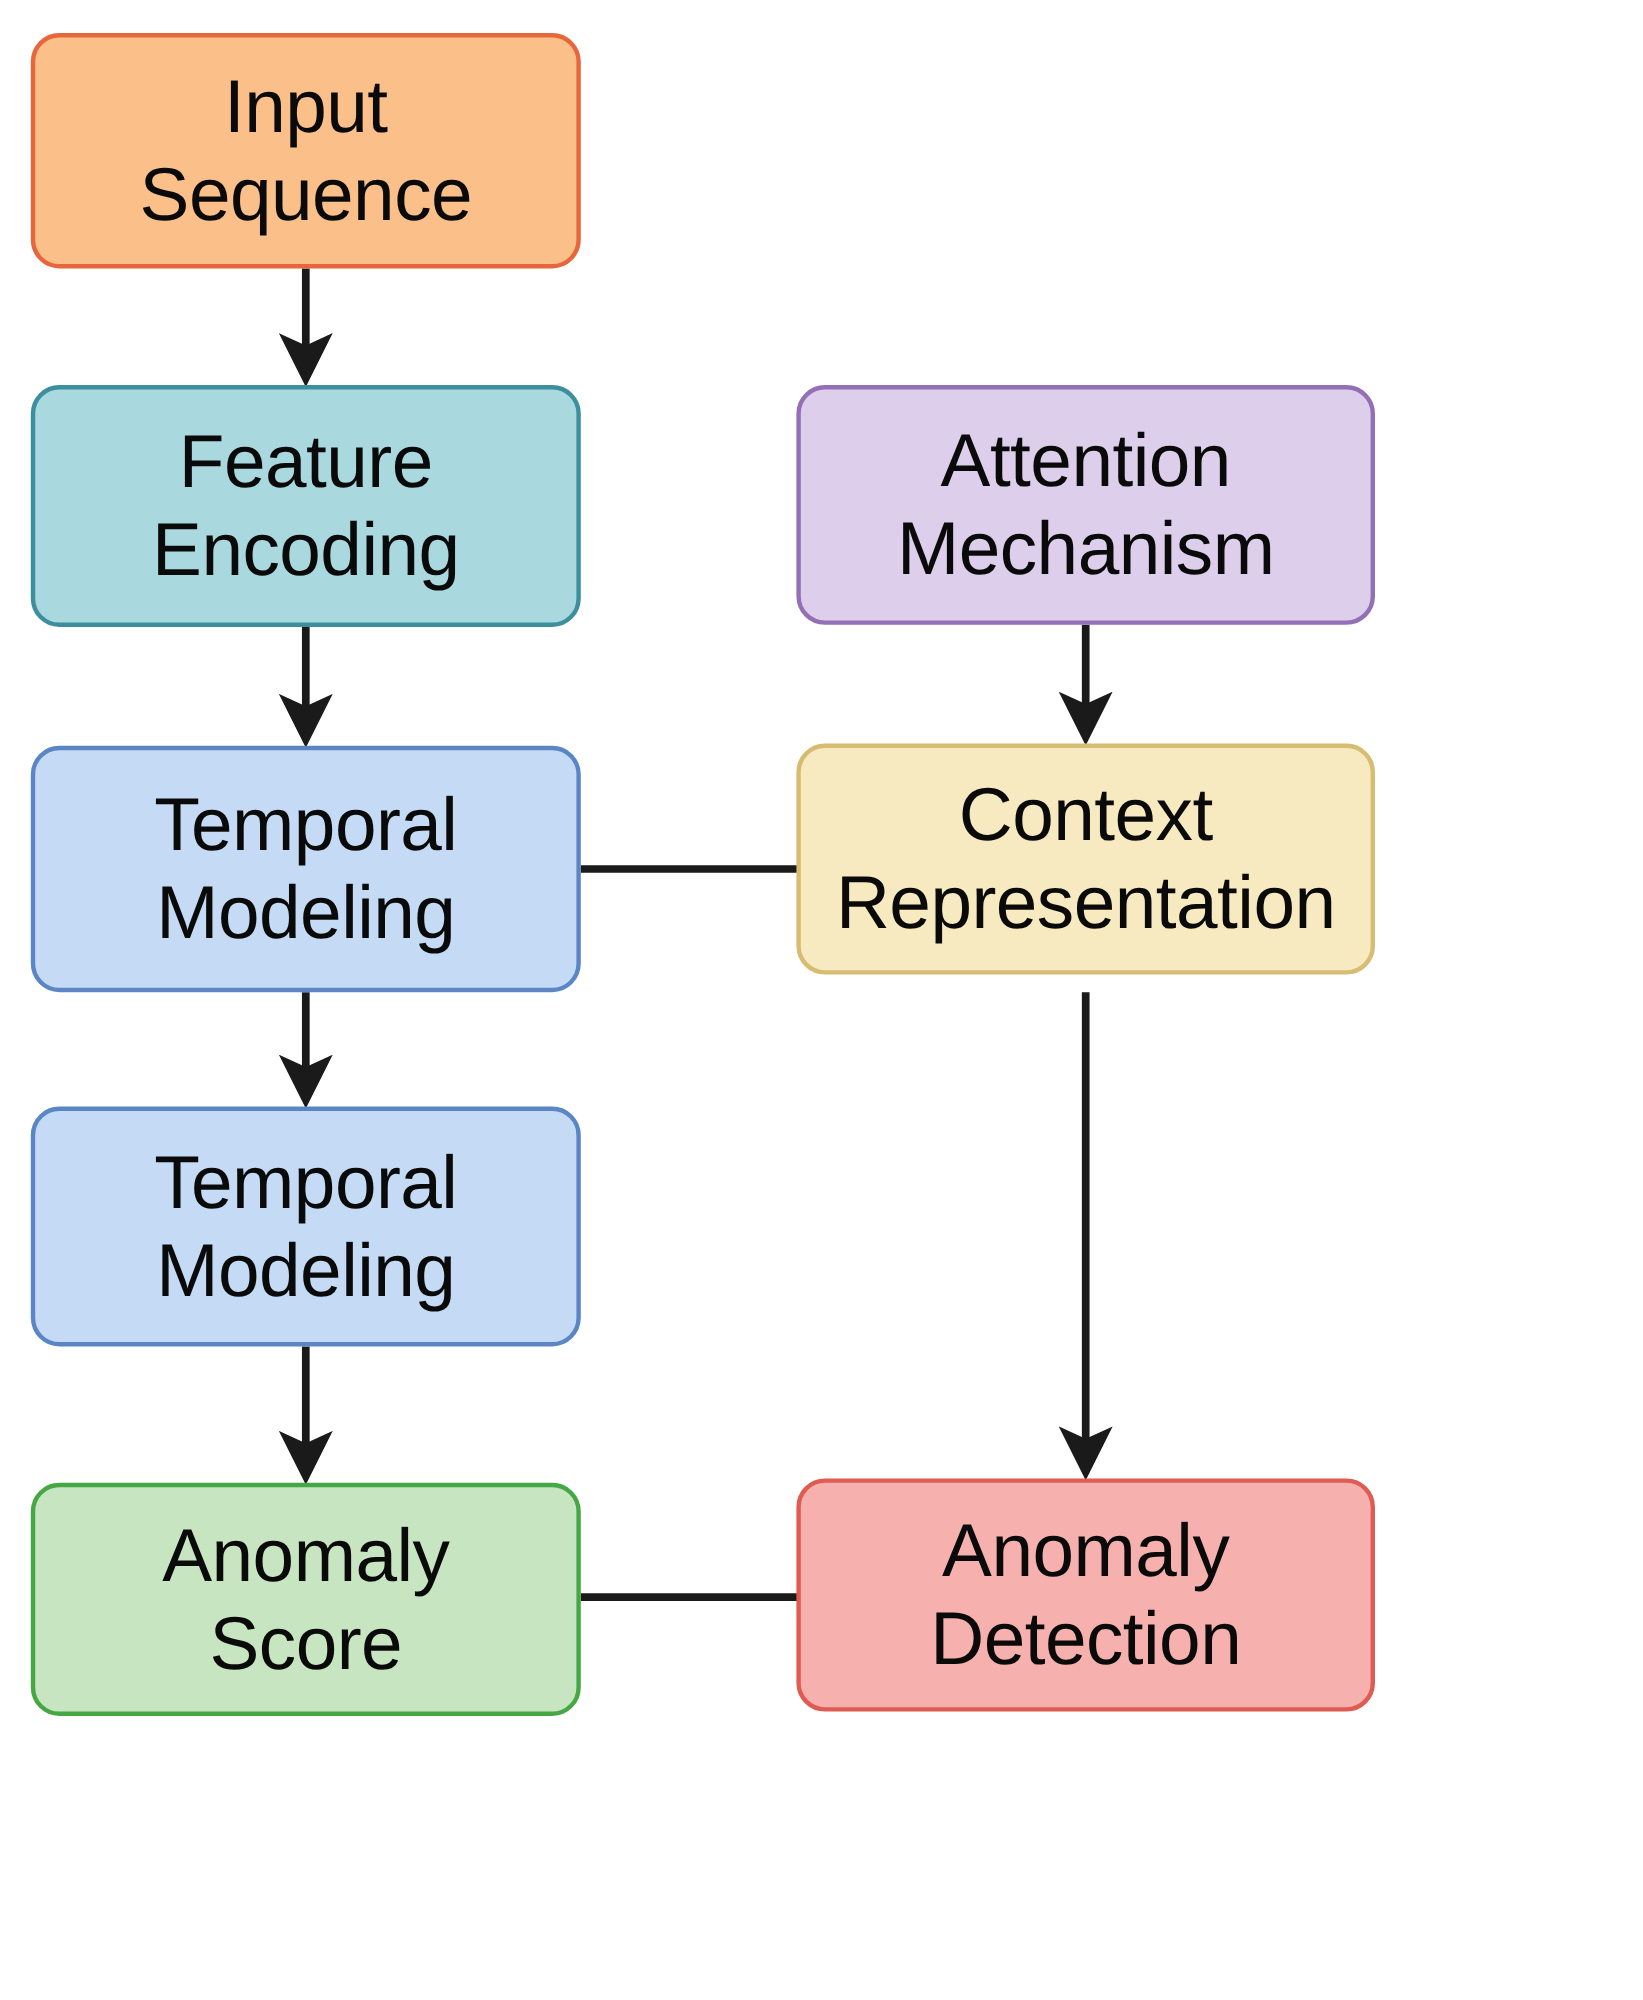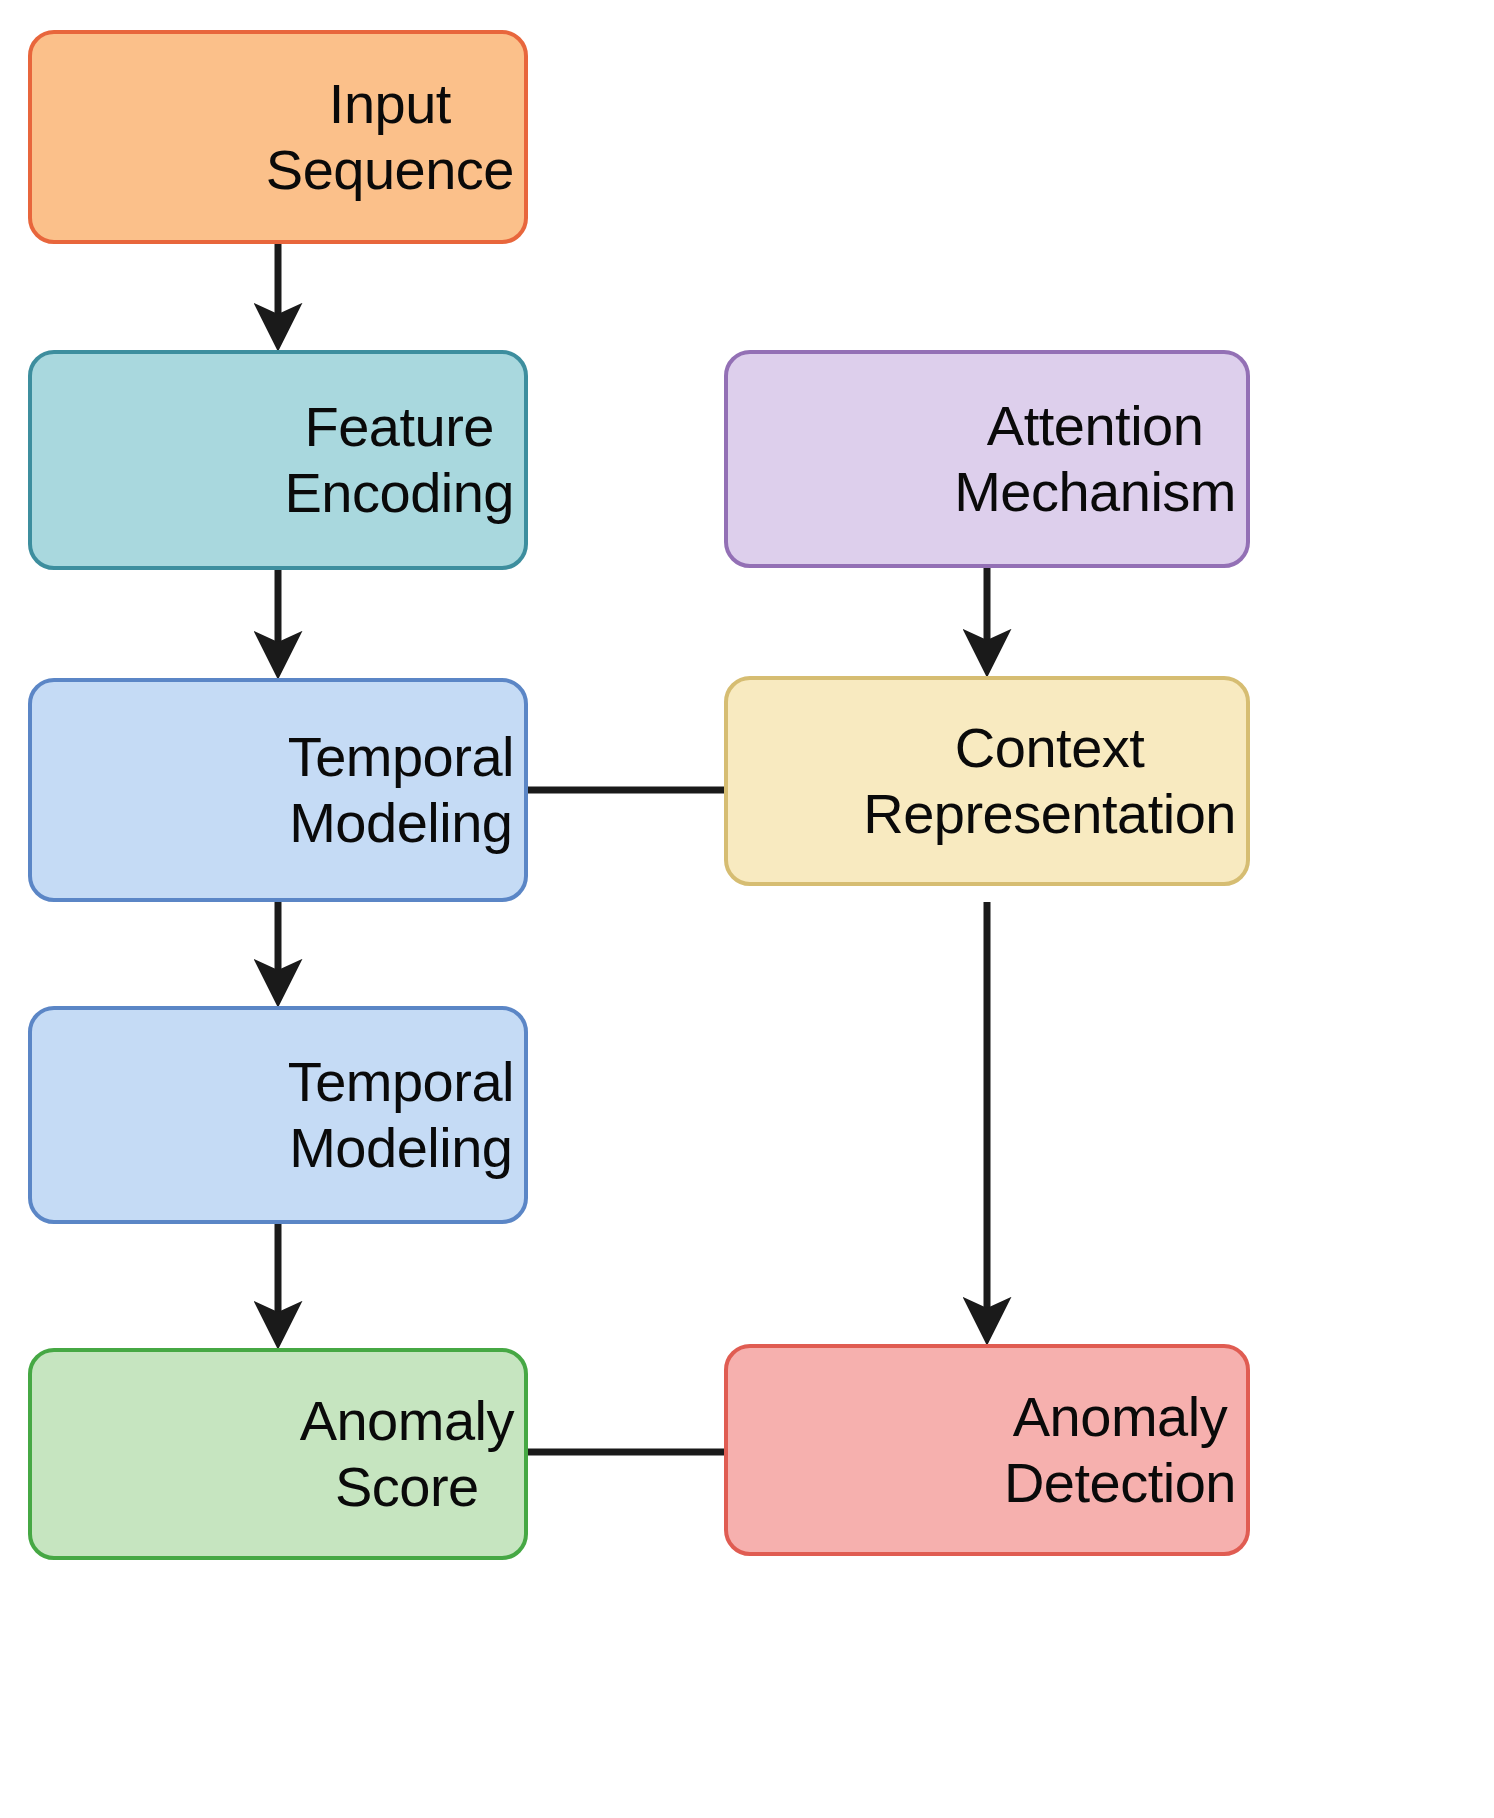--- a/index.html
+++ b/index.html
@@ -17,25 +17,25 @@
     font-family: "Liberation Sans", "DejaVu Sans", sans-serif;
   }
   .node {
     position: absolute;
     box-sizing: border-box;
     border-radius: 26px;
     border-style: solid;
     border-width: 4px;
     display: flex;
     align-items: center;
-    justify-content: flex-end;
+    justify-content: center;
     text-align: center;
     color: #0a0a0a;
     line-height: 1.18;
-    font-size: 56px;
+    font-size: 68px;
     font-weight: 400;
     letter-spacing: -0.5px;
     padding: 0 10px;
     z-index: 3;
   }
   .node .label {
     display: block;
     white-space: pre-line;
   }
   

